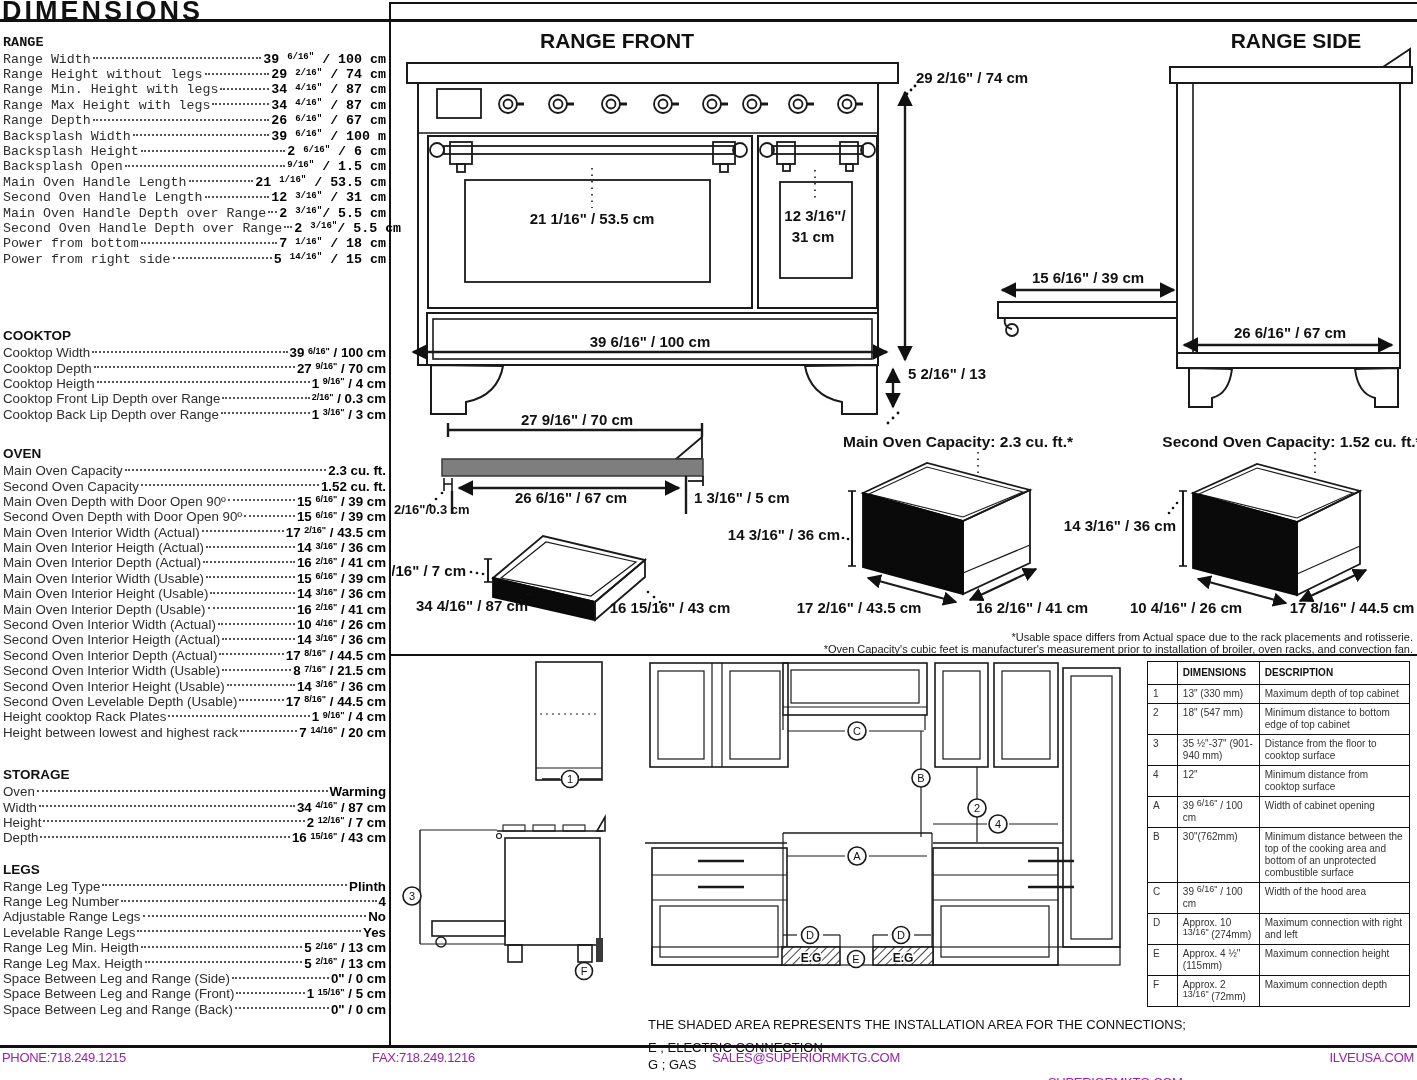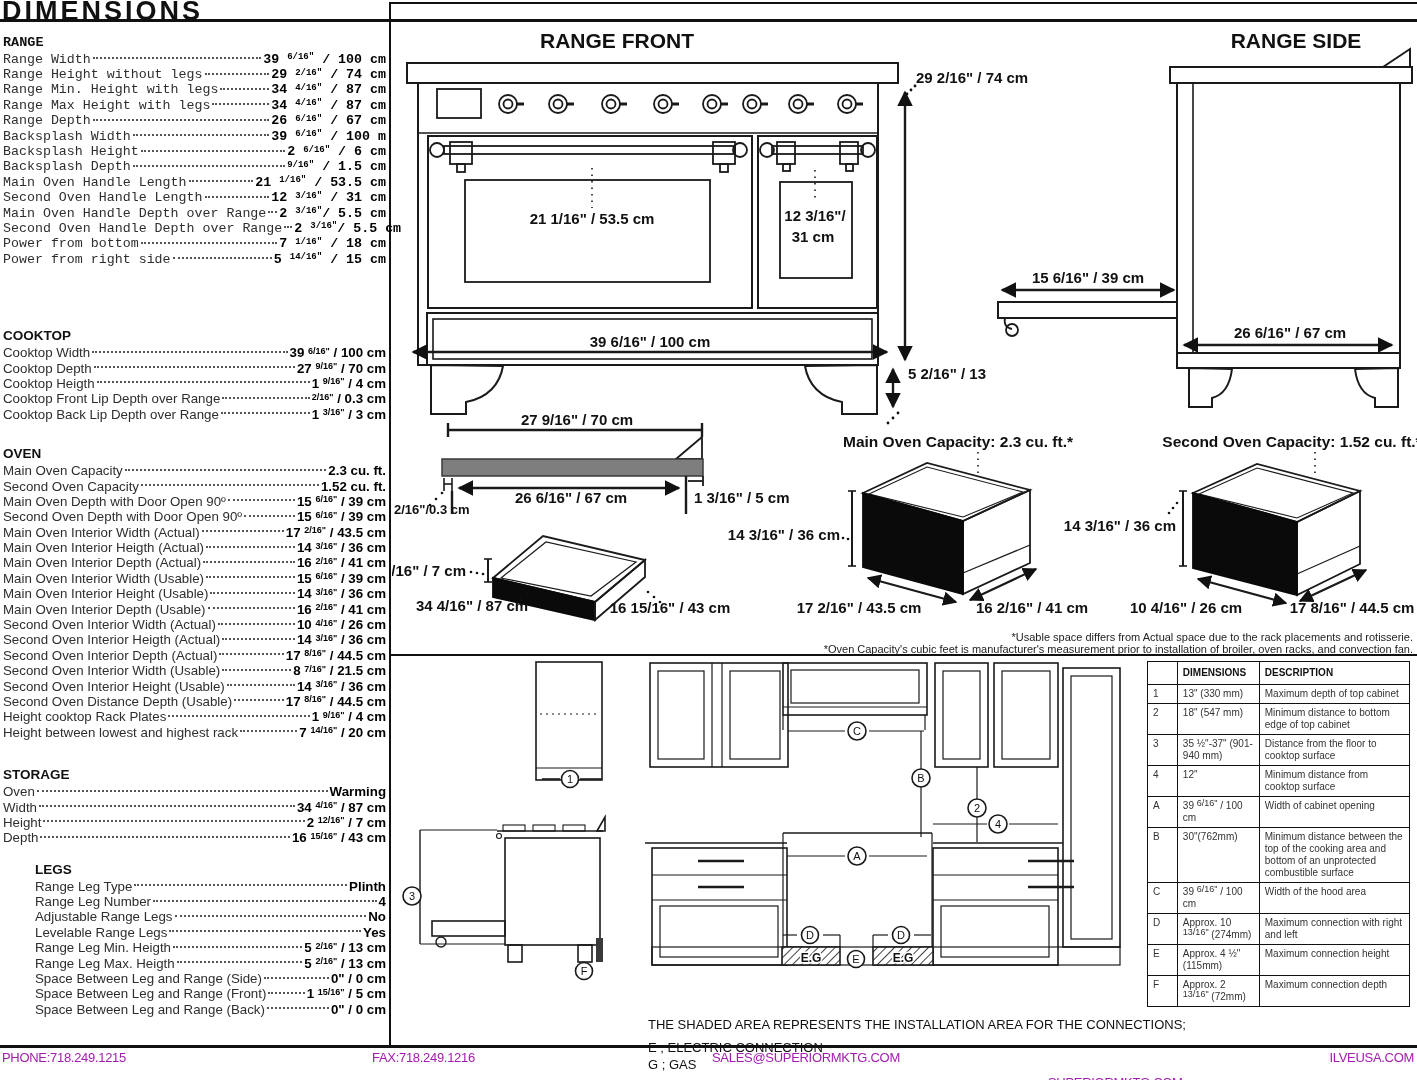--- a/index.html
+++ b/index.html
@@ -83,21 +83,21 @@
           <span class="lab">Backsplash Width</span>
           <span class="dots"></span>
           <span class="val">39 <sup>6/16"</sup> / 100 m</span>
         </div>
         <div class="row">
           <span class="lab">Backsplash Height</span>
           <span class="dots"></span>
           <span class="val">2 <sup>6/16"</sup> / 6 cm</span>
         </div>
         <div class="row">
-          <span class="lab">Backsplash Depth</span>
+          <span class="lab">Backsplash Open</span>
           <span class="dots"></span>
           <span class="val"><sup>9/16"</sup> / 1.5 cm</span>
         </div>
         <div class="row">
           <span class="lab">Main Oven Handle Length</span>
           <span class="dots"></span>
           <span class="val">21 <sup>1/16"</sup> / 53.5 cm</span>
         </div>
         <div class="row">
           <span class="lab">Second Oven Handle Length</span>
@@ -230,21 +230,21 @@
           <span class="lab">Second Oven Interior Width (Usable)</span>
           <span class="dots"></span>
           <span class="val">8 <sup>7/16"</sup> / 21.5 cm</span>
         </div>
         <div class="row">
           <span class="lab">Second Oven Interior Height (Usable)</span>
           <span class="dots"></span>
           <span class="val">14 <sup>3/16"</sup> / 36 cm</span>
         </div>
         <div class="row">
-          <span class="lab">Second Oven Distance Depth (Usable)</span>
+          <span class="lab">Second Oven Levelable Depth (Usable)</span>
           <span class="dots"></span>
           <span class="val">17 <sup>8/16"</sup> / 44.5 cm</span>
         </div>
         <div class="row">
           <span class="lab">Height cooktop Rack Plates</span>
           <span class="dots"></span>
           <span class="val">1 <sup>9/16"</sup> / 4 cm</span>
         </div>
         <div class="row">
           <span class="lab">Height between lowest and highest rack</span>
@@ -272,21 +272,21 @@
           <span class="dots"></span>
           <span class="val">2 <sup>12/16"</sup> / 7 cm</span>
         </div>
         <div class="row">
           <span class="lab">Depth</span>
           <span class="dots"></span>
           <span class="val">16 <sup>15/16"</sup> / 43 cm</span>
         </div>
       </div>
   </div>
-  <div class="section" style="margin-top:16px;margin-left:32px;">
+  <div class="section" style="margin-top:16px;">
     <div class="sec-heading">LEGS</div>
     <div>
 
     <div class="row">
           <span class="lab">Range Leg Type</span>
           <span class="dots"></span>
           <span class="val">Plinth</span>
         </div>
         <div class="row">
           <span class="lab">Range Leg Number</span>

